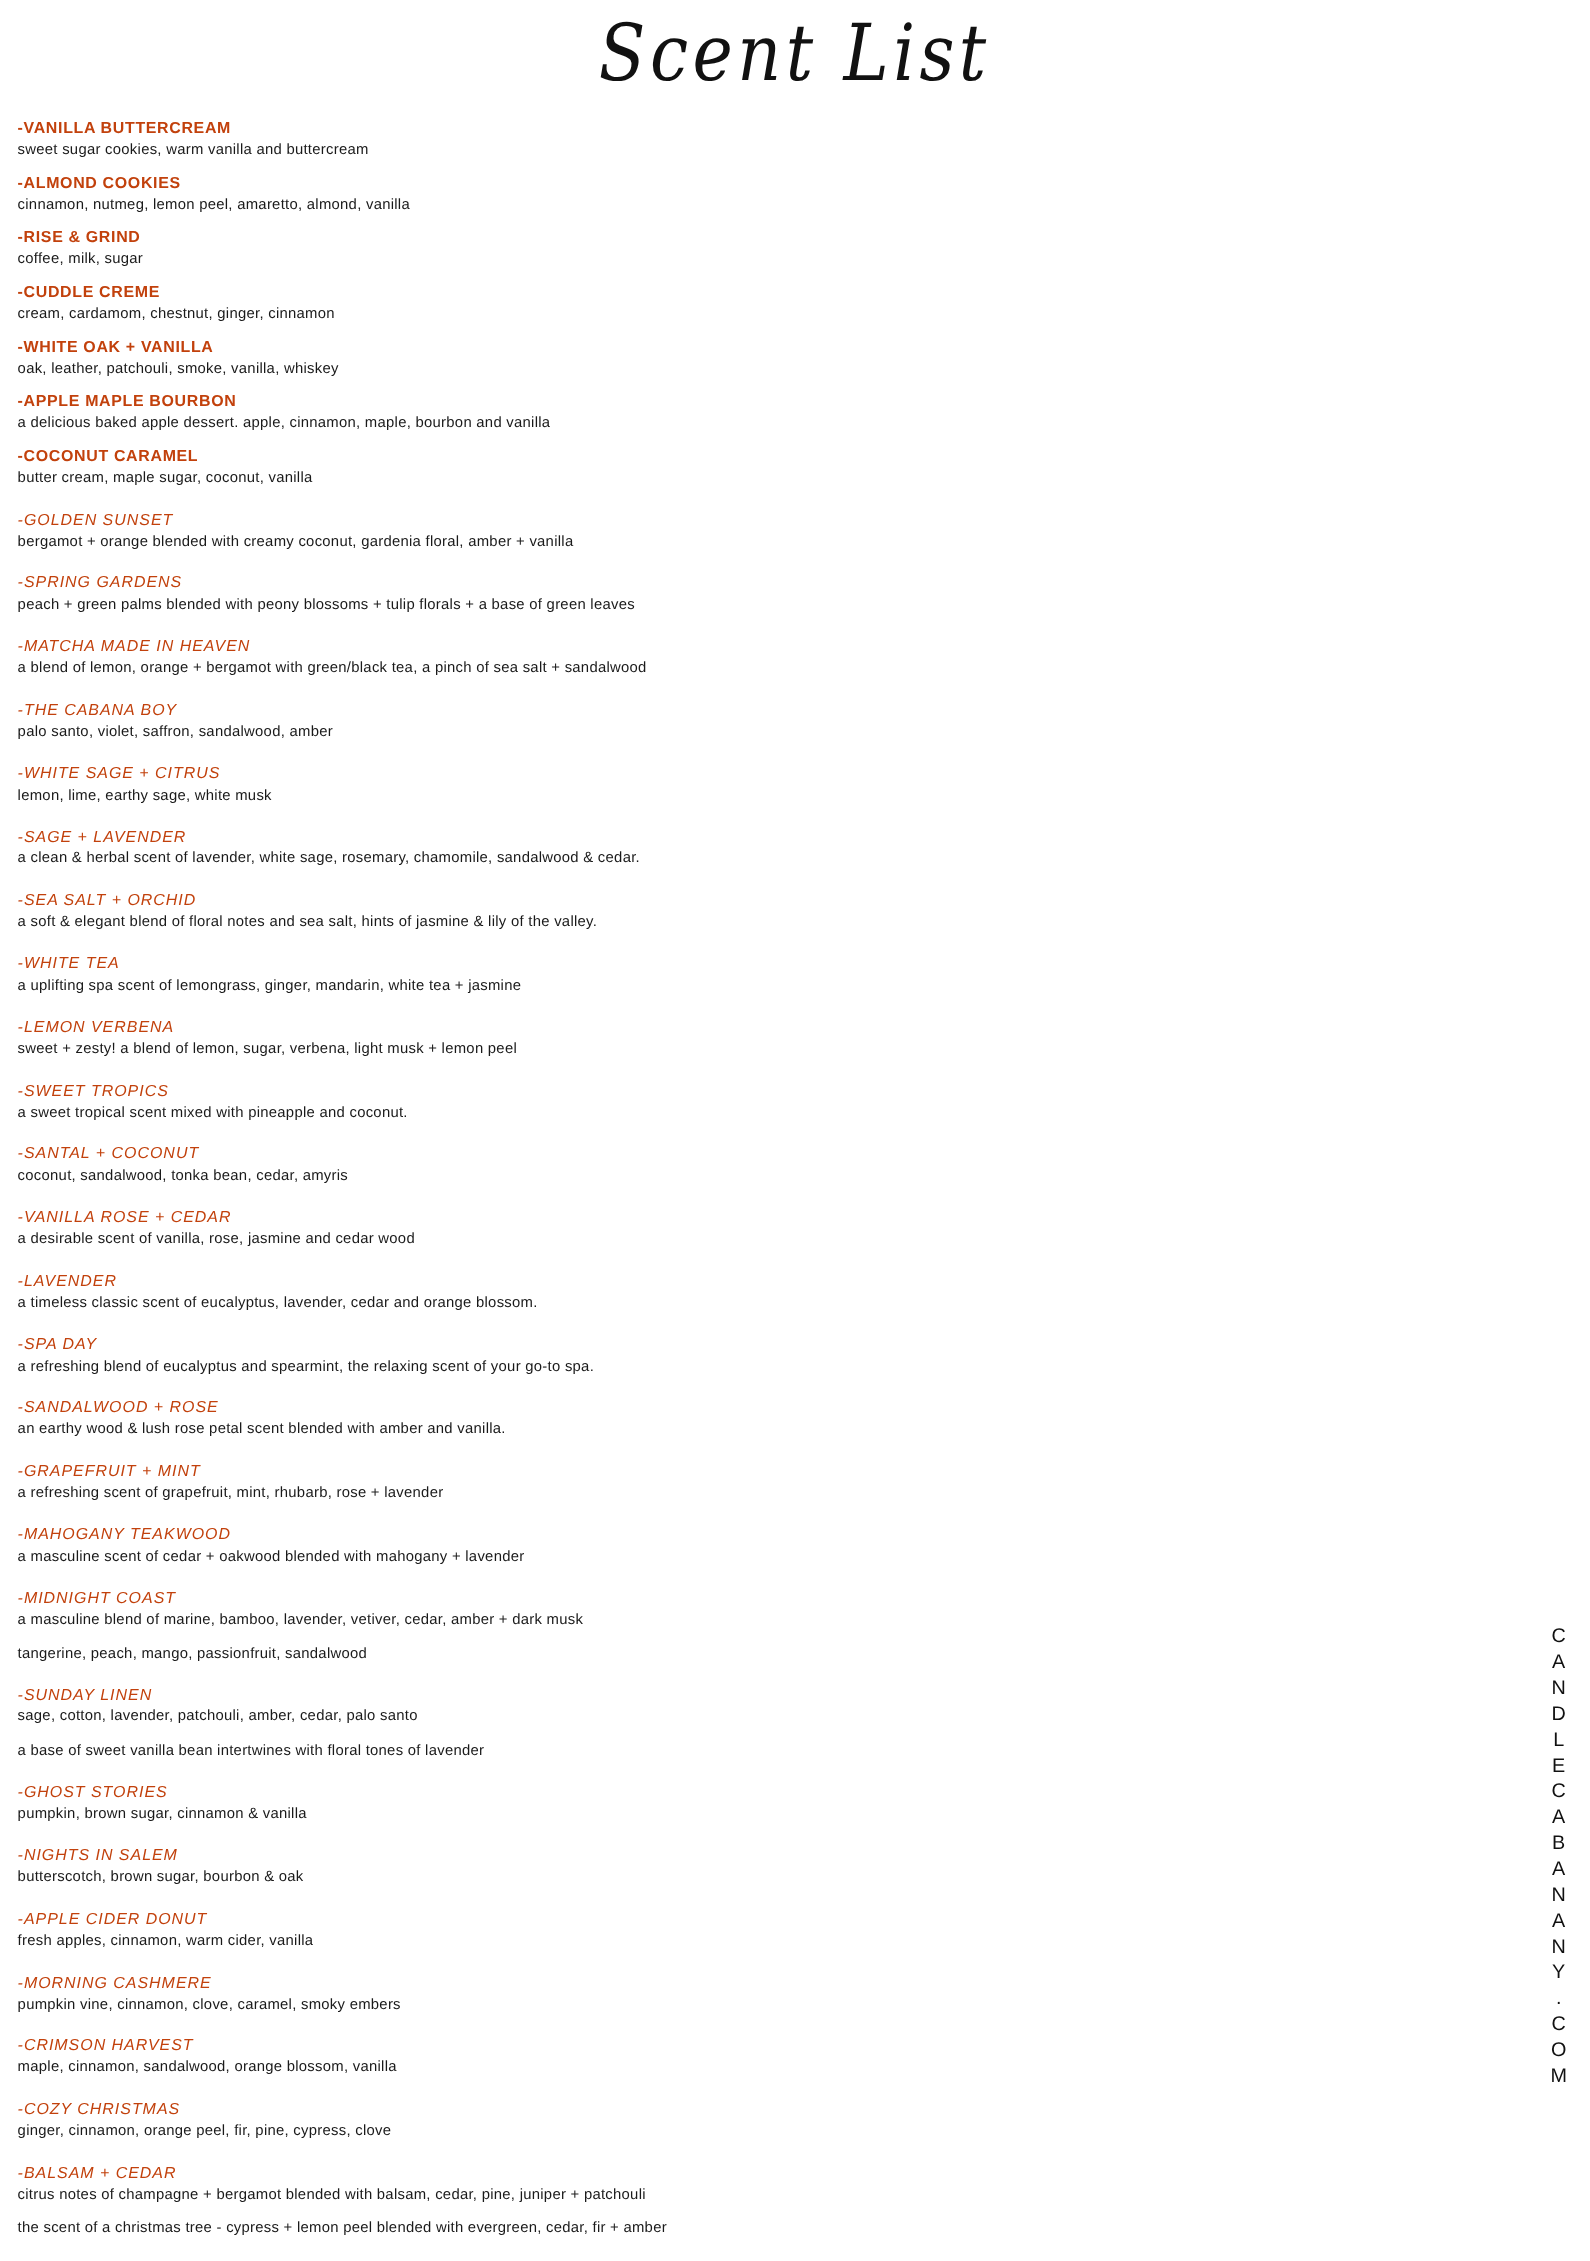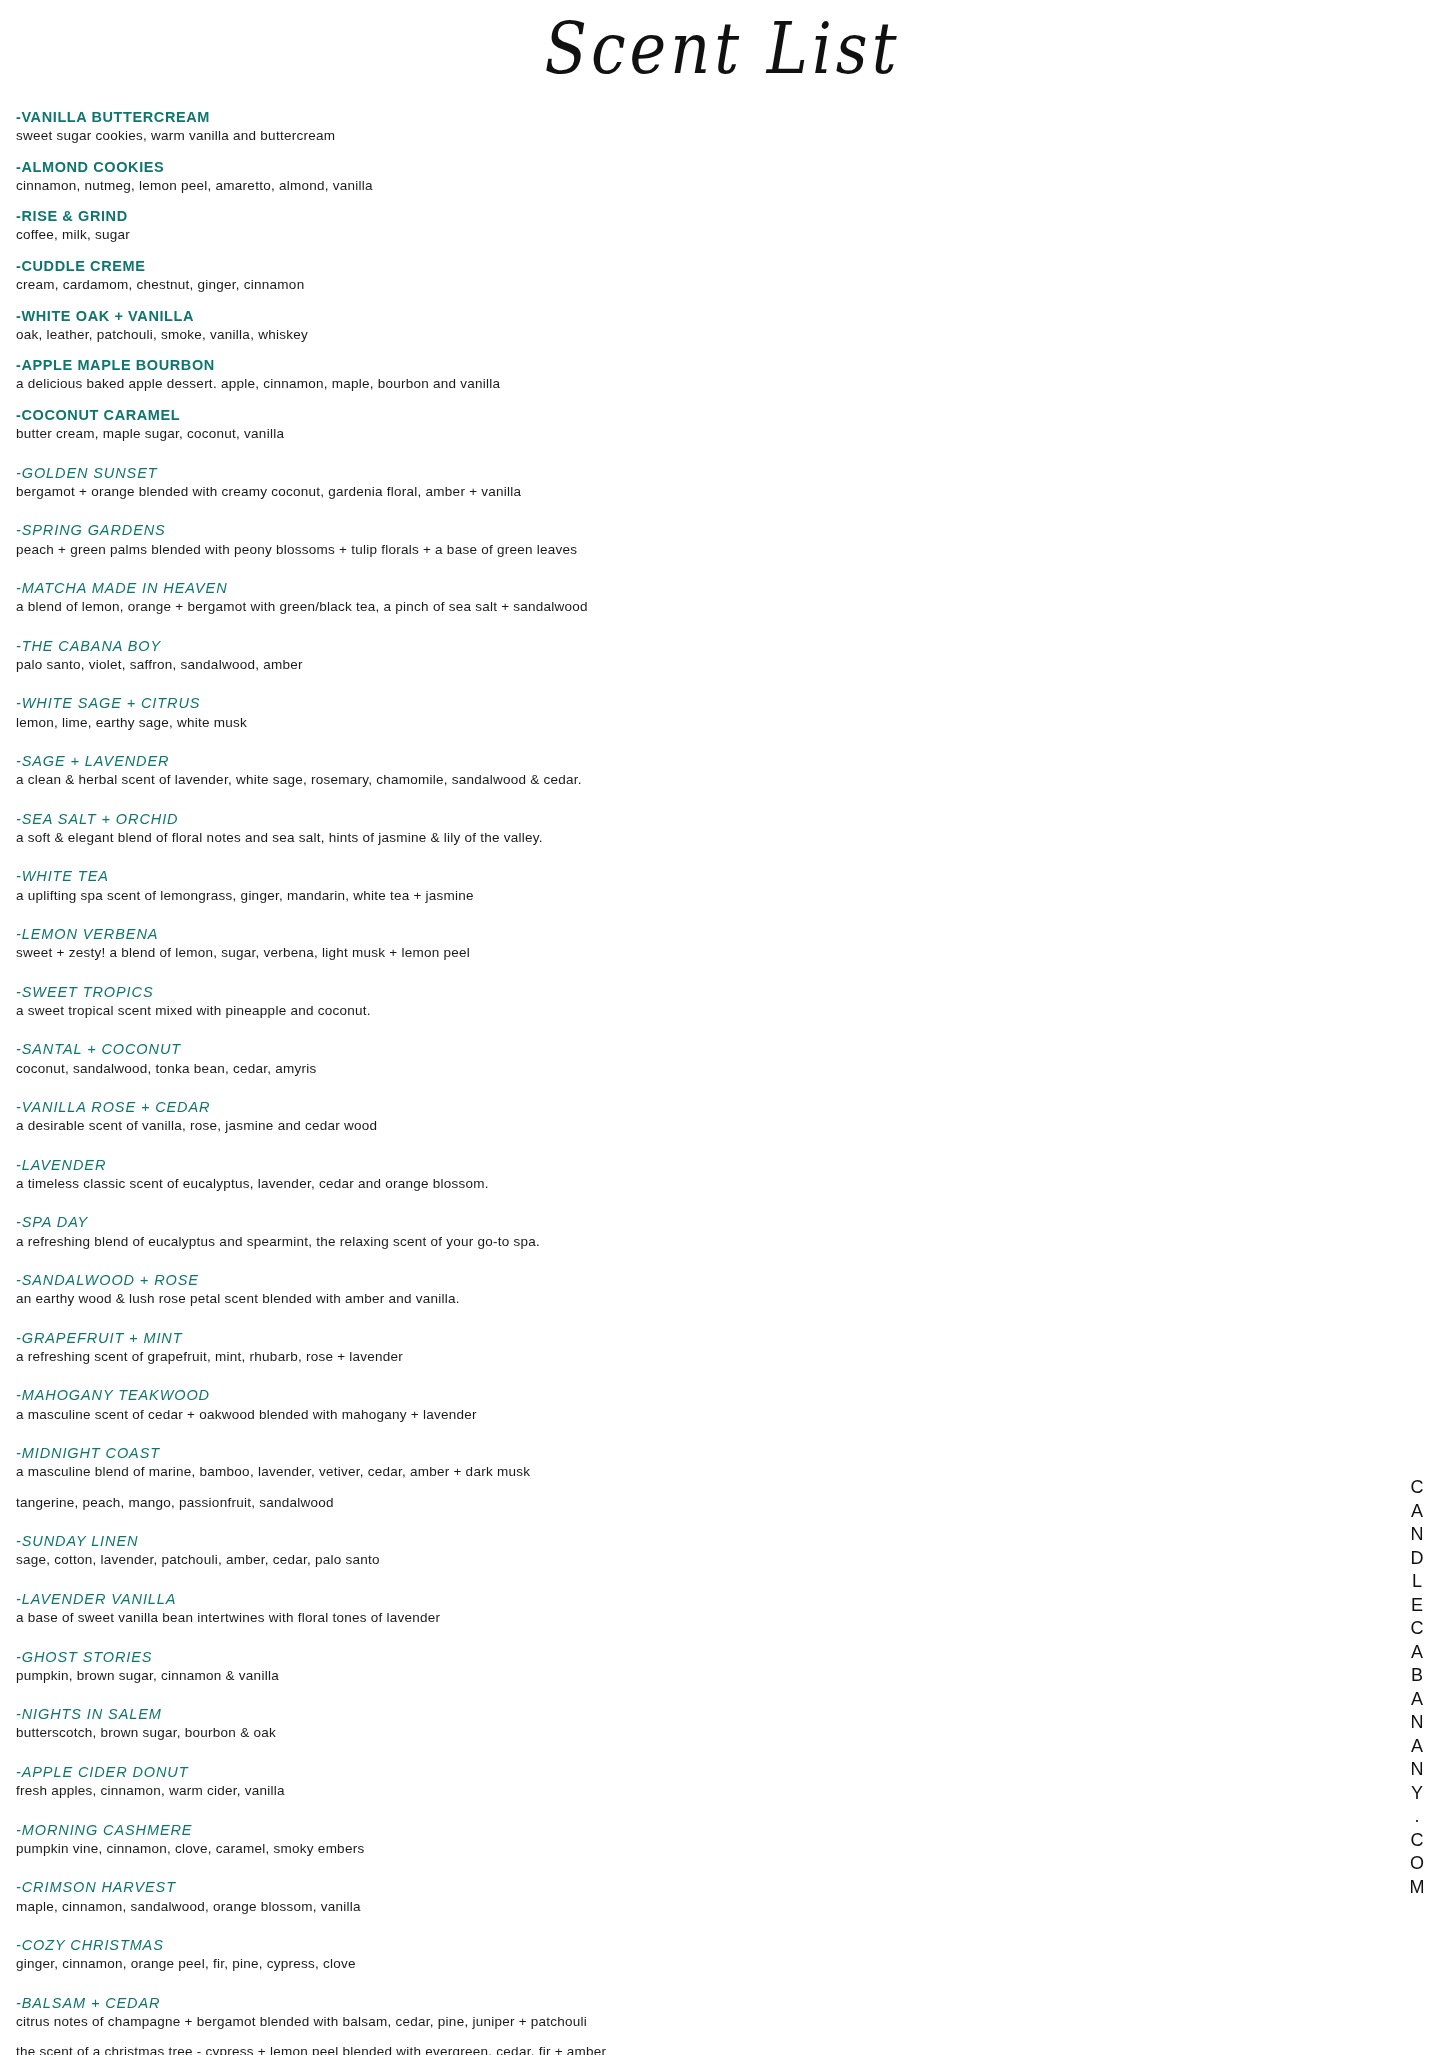--- a/index.html
+++ b/index.html
@@ -43,21 +43,21 @@
   }
   .entry {
     margin-bottom: 13px;
   }
   .entry-name {
     font-family: "Liberation Sans", sans-serif;
     font-weight: bold;
     font-size: 14.5px;
     letter-spacing: 0.6px;
     line-height: 1.25;
-    color: #0f766e;
+    color: #c2410c;
   }
   .entry.caps .entry-name {
     font-weight: bold;
     font-style: normal;
   }
   .entry.ital .entry-name {
     font-weight: normal;
     font-style: italic;
     letter-spacing: 0.9px;
     margin-top: 21px;
@@ -196,21 +196,20 @@
         <div class="entry-desc">a masculine blend of marine, bamboo, lavender, vetiver, cedar, amber + dark musk</div>
       </div>
       <div class="entry ital">
         <div class="entry-desc">tangerine, peach, mango, passionfruit, sandalwood</div>
       </div>
       <div class="entry ital">
         <div class="entry-name">-SUNDAY LINEN</div>
         <div class="entry-desc">sage, cotton, lavender, patchouli, amber, cedar, palo santo</div>
       </div>
       <div class="entry ital">
-        <div class="entry-name">-LAVENDER VANILLA</div>
         <div class="entry-desc">a base of sweet vanilla bean intertwines with floral tones of lavender</div>
       </div>
       <div class="entry ital">
         <div class="entry-name">-GHOST STORIES</div>
         <div class="entry-desc">pumpkin, brown sugar, cinnamon &amp; vanilla</div>
       </div>
       <div class="entry ital">
         <div class="entry-name">-NIGHTS IN SALEM</div>
         <div class="entry-desc">butterscotch, brown sugar, bourbon &amp; oak</div>
       </div>

